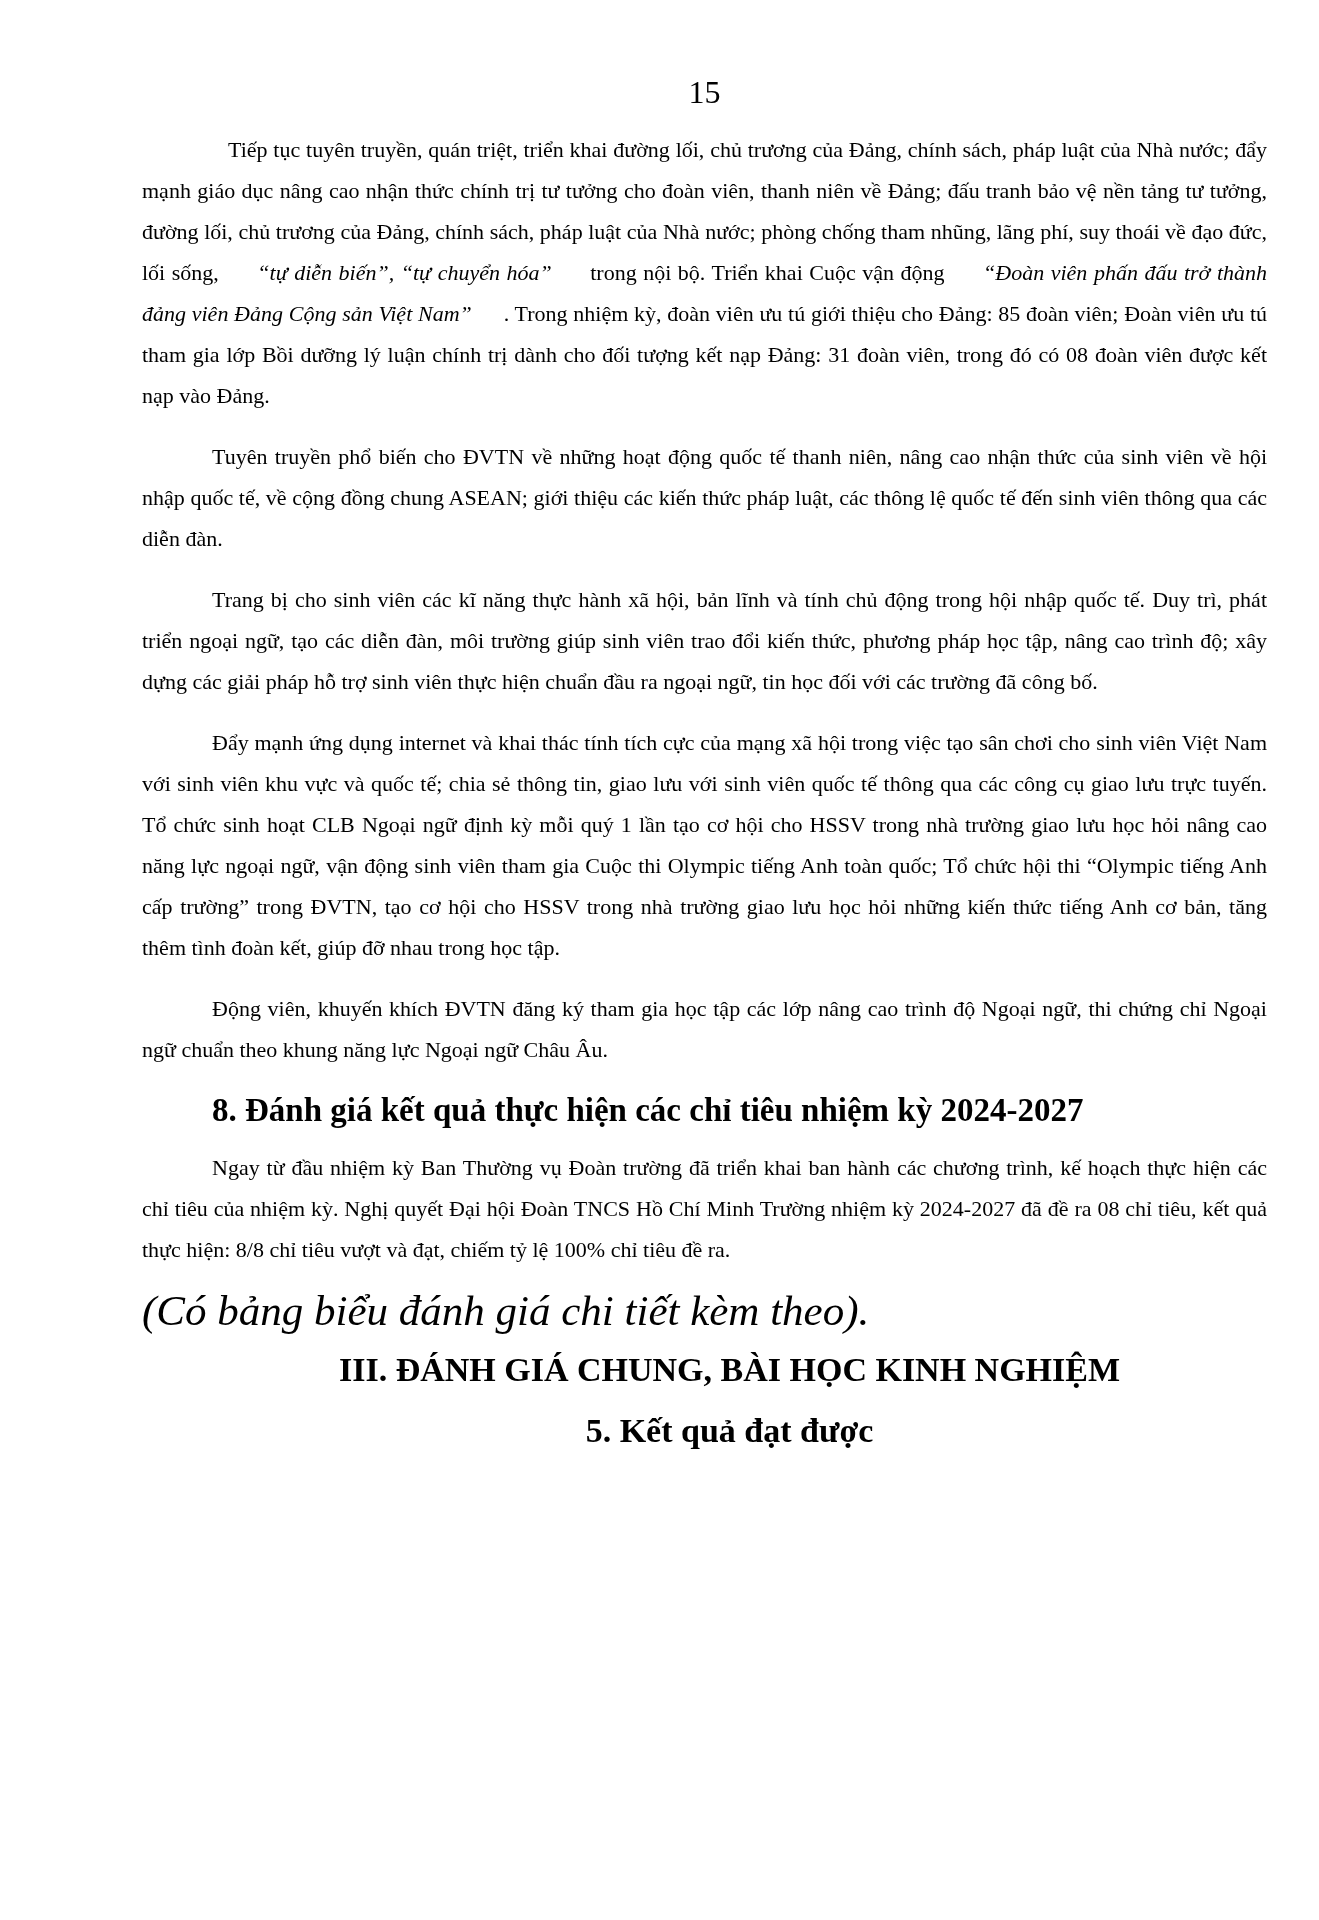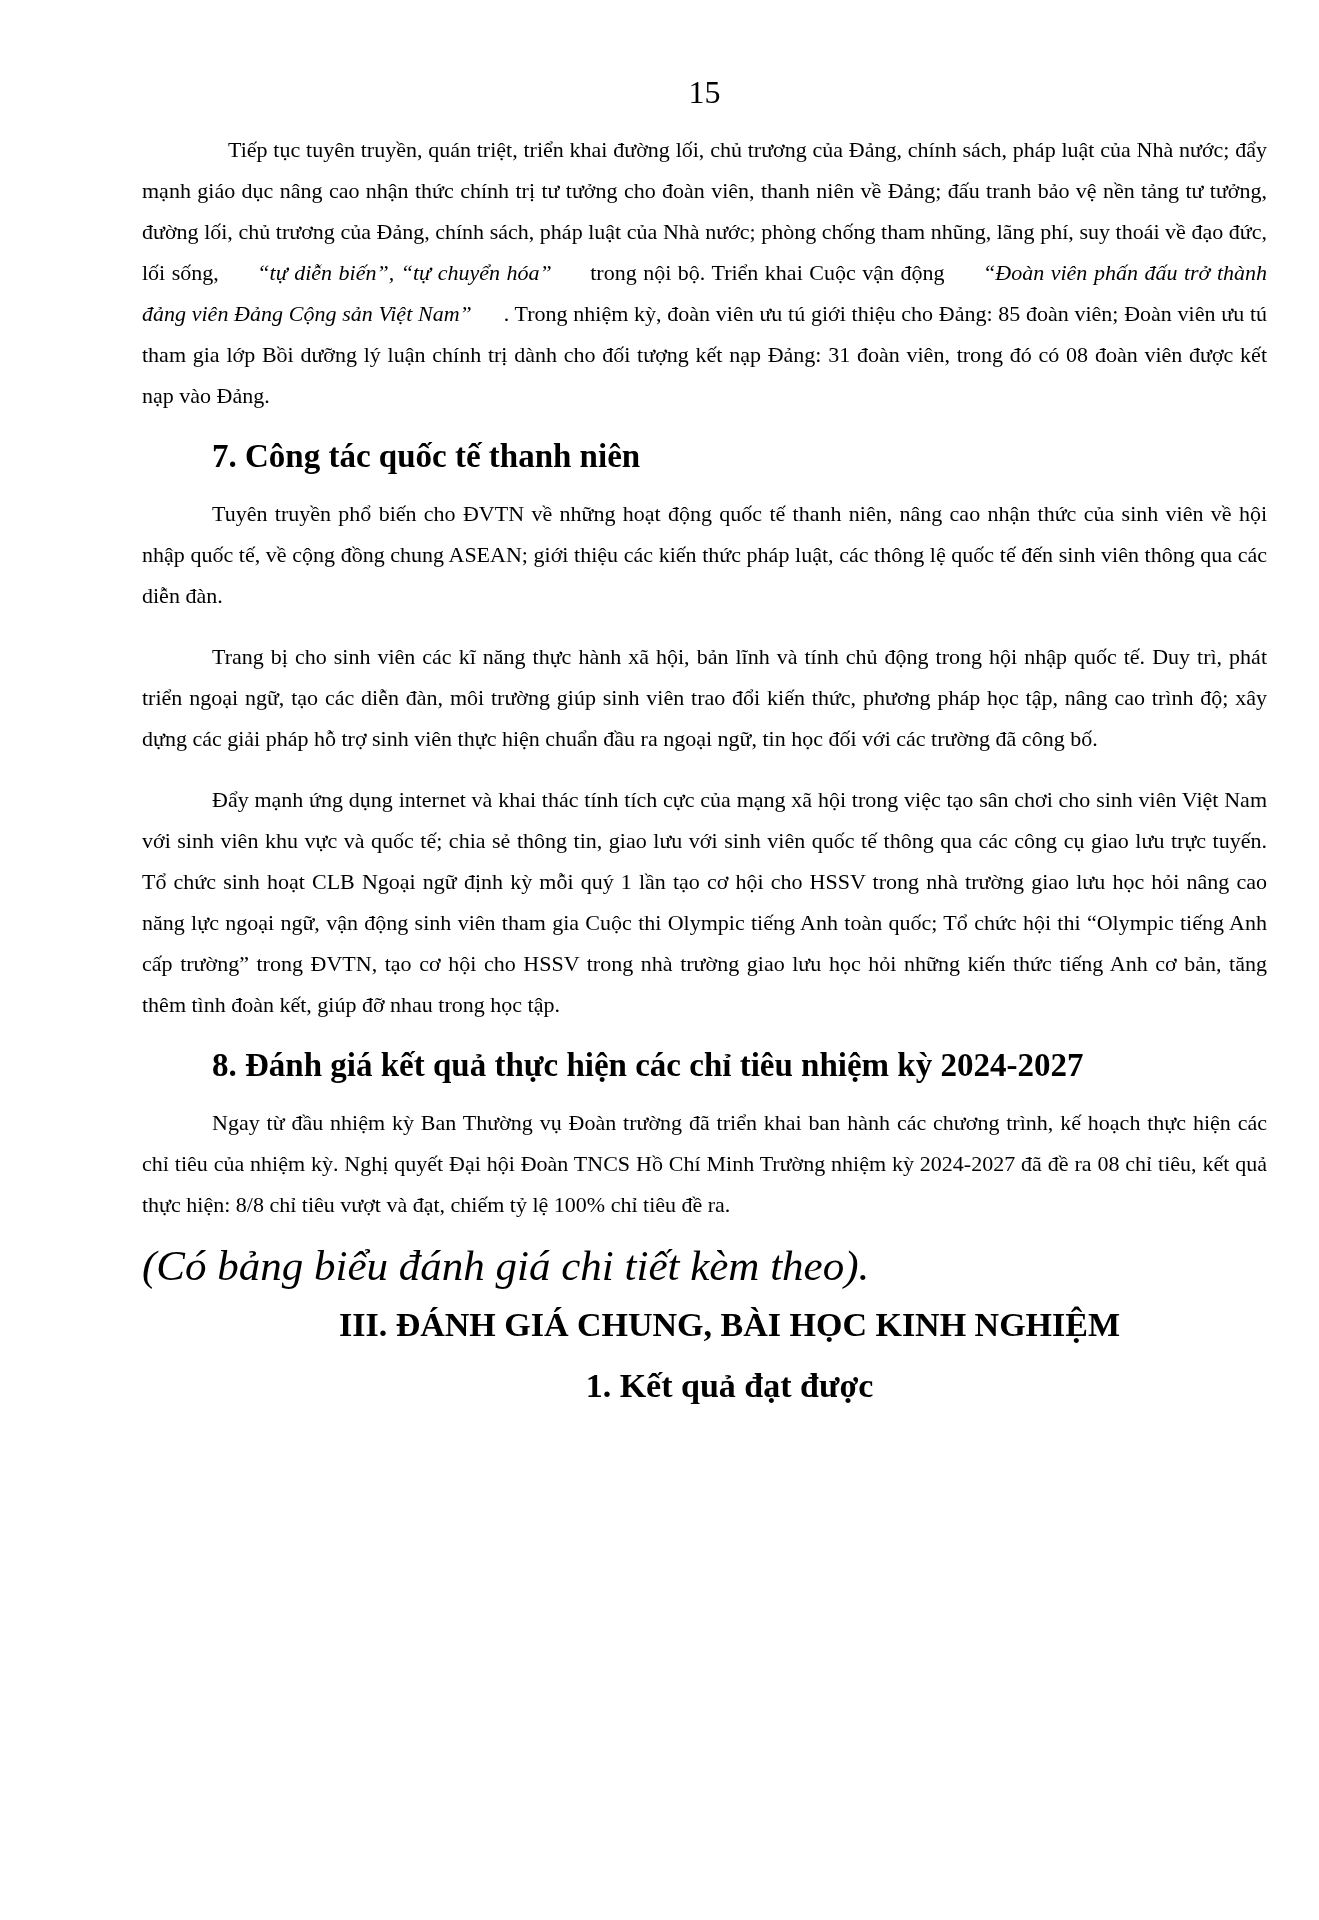--- a/index.html
+++ b/index.html
@@ -58,32 +58,32 @@
 </head>
 <body>
 
 <div class="page">
 
   <div class="page-number">15</div>
 
 
   <p class="body-text"><span>Tiếp tục tuyên truyền, quán triệt, triển khai đường lối, chủ trương của Đảng, chính sách, pháp luật của Nhà nước; đẩy mạnh giáo dục nâng cao nhận thức chính trị tư tưởng cho đoàn viên, thanh niên về Đảng; đấu tranh bảo vệ nền tảng tư tưởng, đường lối, chủ trương của Đảng, chính sách, pháp luật của Nhà nước; phòng chống tham nhũng, lãng phí, suy thoái về đạo đức, lối sống, </span><span class="italic">“tự diễn biến”, “tự chuyển hóa”</span><span> trong nội bộ. Triển khai Cuộc vận động </span><span class="italic">“Đoàn viên phấn đấu trở thành đảng viên Đảng Cộng sản Việt Nam”</span><span>. Trong nhiệm kỳ, đoàn viên ưu tú giới thiệu cho Đảng: 85 đoàn viên; Đoàn viên ưu tú tham gia lớp Bồi dưỡng lý luận chính trị dành cho đối tượng kết nạp Đảng: 31 đoàn viên, trong đó có 08 đoàn viên được kết nạp vào Đảng.</span></p>
 
-  <h2 class="heading">7. Công tác quốc tế thanh niên</h2>
 
   <p class="body-text">Tuyên truyền phổ biến cho ĐVTN về những hoạt động quốc tế thanh niên, nâng cao nhận thức của sinh viên về hội nhập quốc tế, về cộng đồng chung ASEAN; giới thiệu các kiến thức pháp luật, các thông lệ quốc tế đến sinh viên thông qua các diễn đàn.</p>
 
   <p class="body-text">Trang bị cho sinh viên các kĩ năng thực hành xã hội, bản lĩnh và tính chủ động trong hội nhập quốc tế. Duy trì, phát triển ngoại ngữ, tạo các diễn đàn, môi trường giúp sinh viên trao đổi kiến thức, phương pháp học tập, nâng cao trình độ; xây dựng các giải pháp hỗ trợ sinh viên thực hiện chuẩn đầu ra ngoại ngữ, tin học đối với các trường đã công bố.</p>
 
   <p class="body-text">Đẩy mạnh ứng dụng internet và khai thác tính tích cực của mạng xã hội trong việc tạo sân chơi cho sinh viên Việt Nam với sinh viên khu vực và quốc tế; chia sẻ thông tin, giao lưu với sinh viên quốc tế thông qua các công cụ giao lưu trực tuyến. Tổ chức sinh hoạt CLB Ngoại ngữ định kỳ mỗi quý 1 lần tạo cơ hội cho HSSV trong nhà trường giao lưu học hỏi nâng cao năng lực ngoại ngữ, vận động sinh viên tham gia Cuộc thi Olympic tiếng Anh toàn quốc; Tổ chức hội thi “Olympic tiếng Anh cấp trường” trong ĐVTN, tạo cơ hội cho HSSV trong nhà trường giao lưu học hỏi những kiến thức tiếng Anh cơ bản, tăng thêm tình đoàn kết, giúp đỡ nhau trong học tập.</p>
 
+  <p class="body-text">Động viên, khuyến khích ĐVTN đăng ký tham gia học tập các lớp nâng cao trình độ Ngoại ngữ, thi chứng chỉ Ngoại ngữ chuẩn theo khung năng lực Ngoại ngữ Châu Âu.</p>
 
   <h2 class="heading">8. Đánh giá kết quả thực hiện các chỉ tiêu nhiệm kỳ 2024-2027</h2>
 
   <p class="body-text">Ngay từ đầu nhiệm kỳ Ban Thường vụ Đoàn trường đã triển khai ban hành các chương trình, kế hoạch thực hiện các chỉ tiêu của nhiệm kỳ. Nghị quyết Đại hội Đoàn TNCS Hồ Chí Minh Trường nhiệm kỳ 2024-2027 đã đề ra 08 chỉ tiêu, kết quả thực hiện: 8/8 chỉ tiêu vượt và đạt, chiếm tỷ lệ 100% chỉ tiêu đề ra.</p>
 
   <div class="note-line">(Có bảng biểu đánh giá chi tiết kèm theo).</div>
 
   <h1 class="heading-major">III. ĐÁNH GIÁ CHUNG, BÀI HỌC KINH NGHIỆM</h1>
 
-  <h2 class="heading-major">1. Kết quả đạt được</h2>
+  <h2 class="heading-major">5. Kết quả đạt được</h2>
 
 </div>
 
 </body></html>

